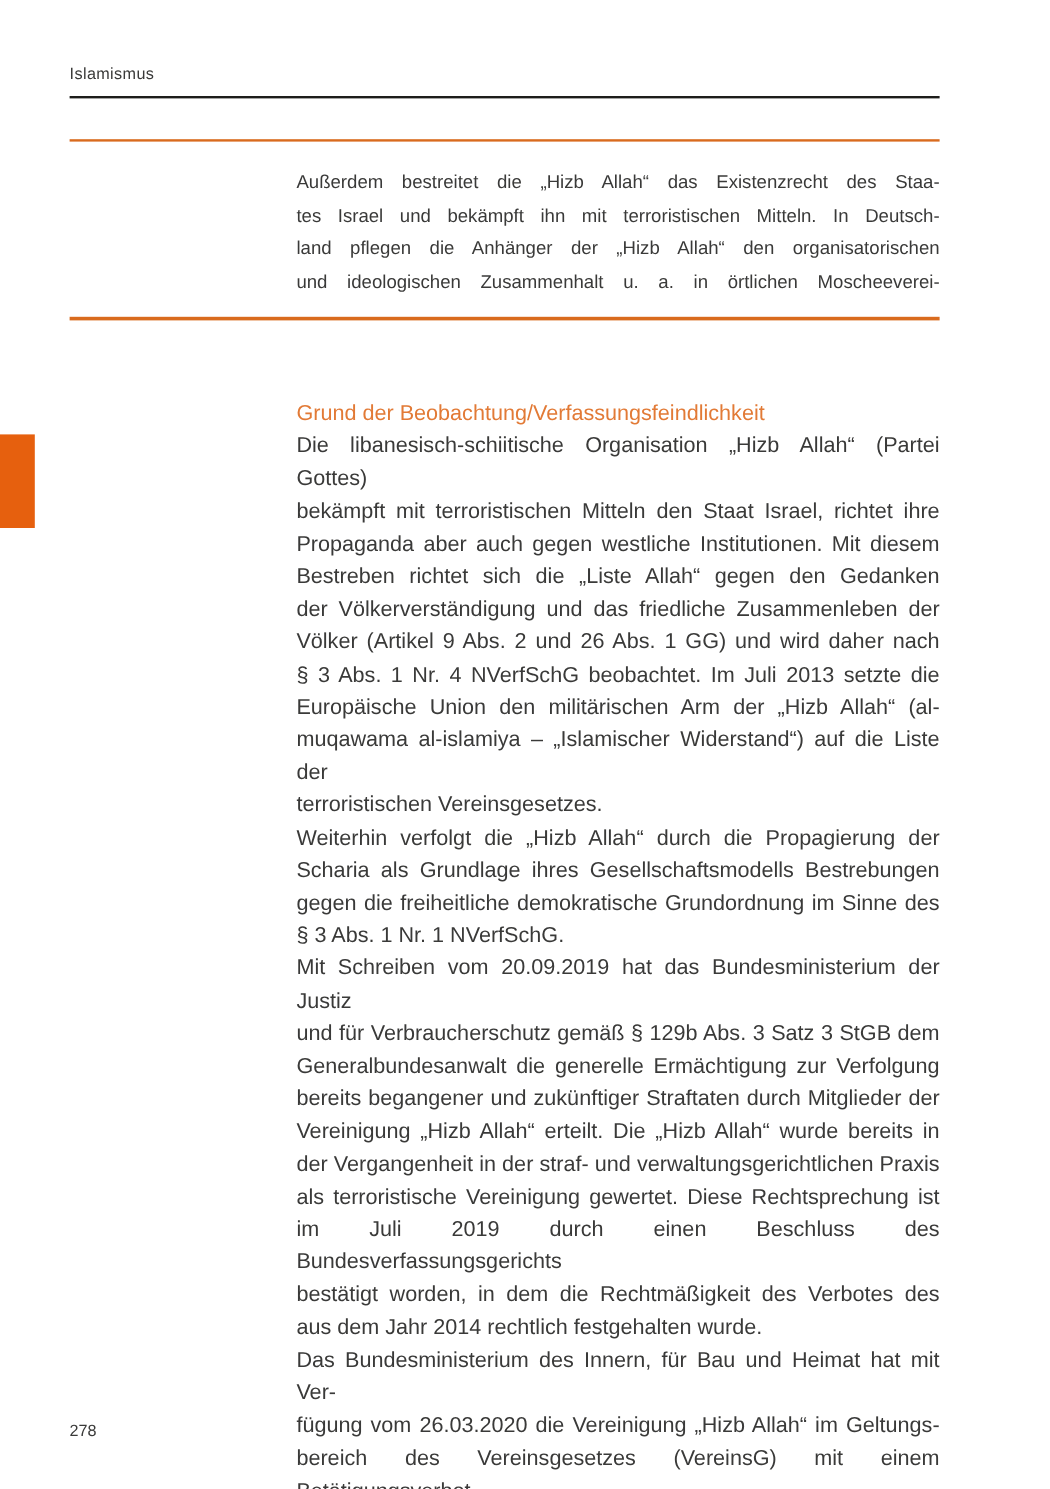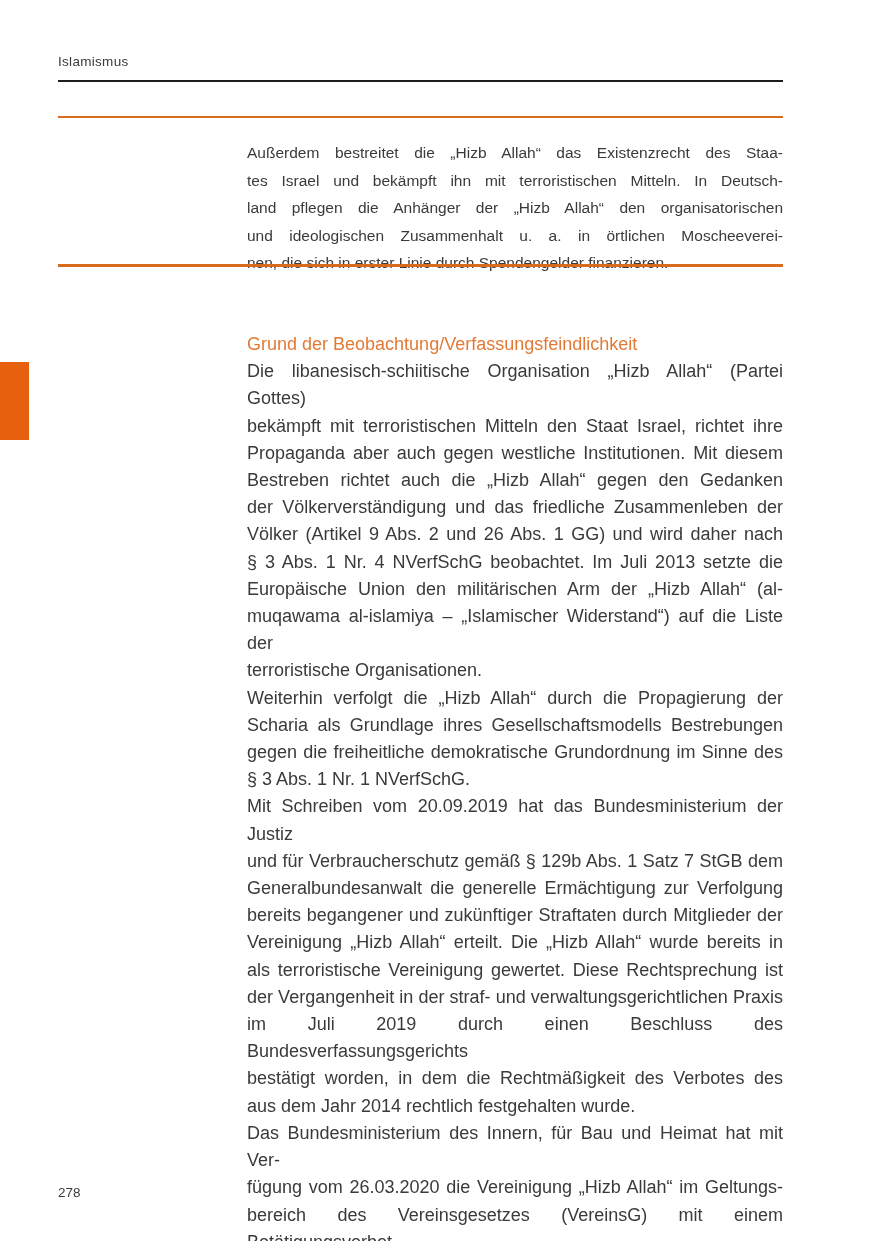--- a/index.html
+++ b/index.html
@@ -108,55 +108,54 @@
 
   <div class="header-rule"></div>
 
   <div class="callout-rule-top"></div>
 
   <div class="callout">
       <div class="tline">Außerdem bestreitet die „Hizb Allah“ das Existenzrecht des Staa-</div>
       <div class="tline">tes Israel und bekämpft ihn mit terroristischen Mitteln. In Deutsch-</div>
       <div class="tline">land pflegen die Anhänger der „Hizb Allah“ den organisatorischen</div>
       <div class="tline">und ideologischen Zusammenhalt u. a. in örtlichen Moscheeverei-</div>
-      <div class="tline tline-last">nen, die sich in erster Linie durch Spendengelder finanzieren.</div>
     </div>
 
   <div class="callout-rule-bottom"></div>
 
   <div class="section-marker-tab"></div>
 
   <div class="main-text">
     <div class="section-heading">Grund der Beobachtung/Verfassungsfeindlichkeit</div>
     <div>
         <div class="tline">Die libanesisch-schiitische Organisation „Hizb Allah“ (Partei Gottes)</div>
         <div class="tline">bekämpft mit terroristischen Mitteln den Staat Israel, richtet ihre</div>
         <div class="tline">Propaganda aber auch gegen westliche Institutionen. Mit diesem</div>
-        <div class="tline">Bestreben richtet auch die „Hizb Allah“ gegen den Gedanken</div>
+        <div class="tline">Bestreben richtet sich die „Liste Allah“ gegen den Gedanken</div>
         <div class="tline">der Völkerverständigung und das friedliche Zusammenleben der</div>
         <div class="tline">Völker (Artikel 9 Abs. 2 und 26 Abs. 1 GG) und wird daher nach</div>
         <div class="tline">§ 3 Abs. 1 Nr. 4 NVerfSchG beobachtet. Im Juli 2013 setzte die</div>
         <div class="tline">Europäische Union den militärischen Arm der „Hizb Allah“ (al-</div>
         <div class="tline">muqawama al-islamiya – „Islamischer Widerstand“) auf die Liste der</div>
-        <div class="tline tline-last">terroristische Organisationen.</div>
+        <div class="tline tline-last">terroristischen Vereinsgesetzes.</div>
       </div>
     <div>
         <div class="tline">Weiterhin verfolgt die „Hizb Allah“ durch die Propagierung der</div>
         <div class="tline">Scharia als Grundlage ihres Gesellschaftsmodells Bestrebungen</div>
         <div class="tline">gegen die freiheitliche demokratische Grundordnung im Sinne des</div>
         <div class="tline tline-last">§ 3 Abs. 1 Nr. 1 NVerfSchG.</div>
       </div>
     <div>
         <div class="tline">Mit Schreiben vom 20.09.2019 hat das Bundesministerium der Justiz</div>
-        <div class="tline">und für Verbraucherschutz gemäß § 129b Abs. 1 Satz 7 StGB dem</div>
+        <div class="tline">und für Verbraucherschutz gemäß § 129b Abs. 3 Satz 3 StGB dem</div>
         <div class="tline">Generalbundesanwalt die generelle Ermächtigung zur Verfolgung</div>
         <div class="tline">bereits begangener und zukünftiger Straftaten durch Mitglieder der</div>
         <div class="tline">Vereinigung „Hizb Allah“ erteilt. Die „Hizb Allah“ wurde bereits in</div>
+        <div class="tline">der Vergangenheit in der straf- und verwaltungsgerichtlichen Praxis</div>
         <div class="tline">als terroristische Vereinigung gewertet. Diese Rechtsprechung ist</div>
-        <div class="tline">der Vergangenheit in der straf- und verwaltungsgerichtlichen Praxis</div>
         <div class="tline">im Juli 2019 durch einen Beschluss des Bundesverfassungsgerichts</div>
         <div class="tline">bestätigt worden, in dem die Rechtmäßigkeit des Verbotes des</div>
         <div class="tline tline-last">aus dem Jahr 2014 rechtlich festgehalten wurde.</div>
       </div>
     <div>
         <div class="tline">Das Bundesministerium des Innern, für Bau und Heimat hat mit Ver-</div>
         <div class="tline">fügung vom 26.03.2020 die Vereinigung „Hizb Allah“ im Geltungs-</div>
         <div class="tline">bereich des Vereinsgesetzes (VereinsG) mit einem Betätigungsverbot</div>
         <div class="tline">belegt. Das Verbot wurde am 30.04.2020 bekanntgemacht. Ab</div>
       </div>

